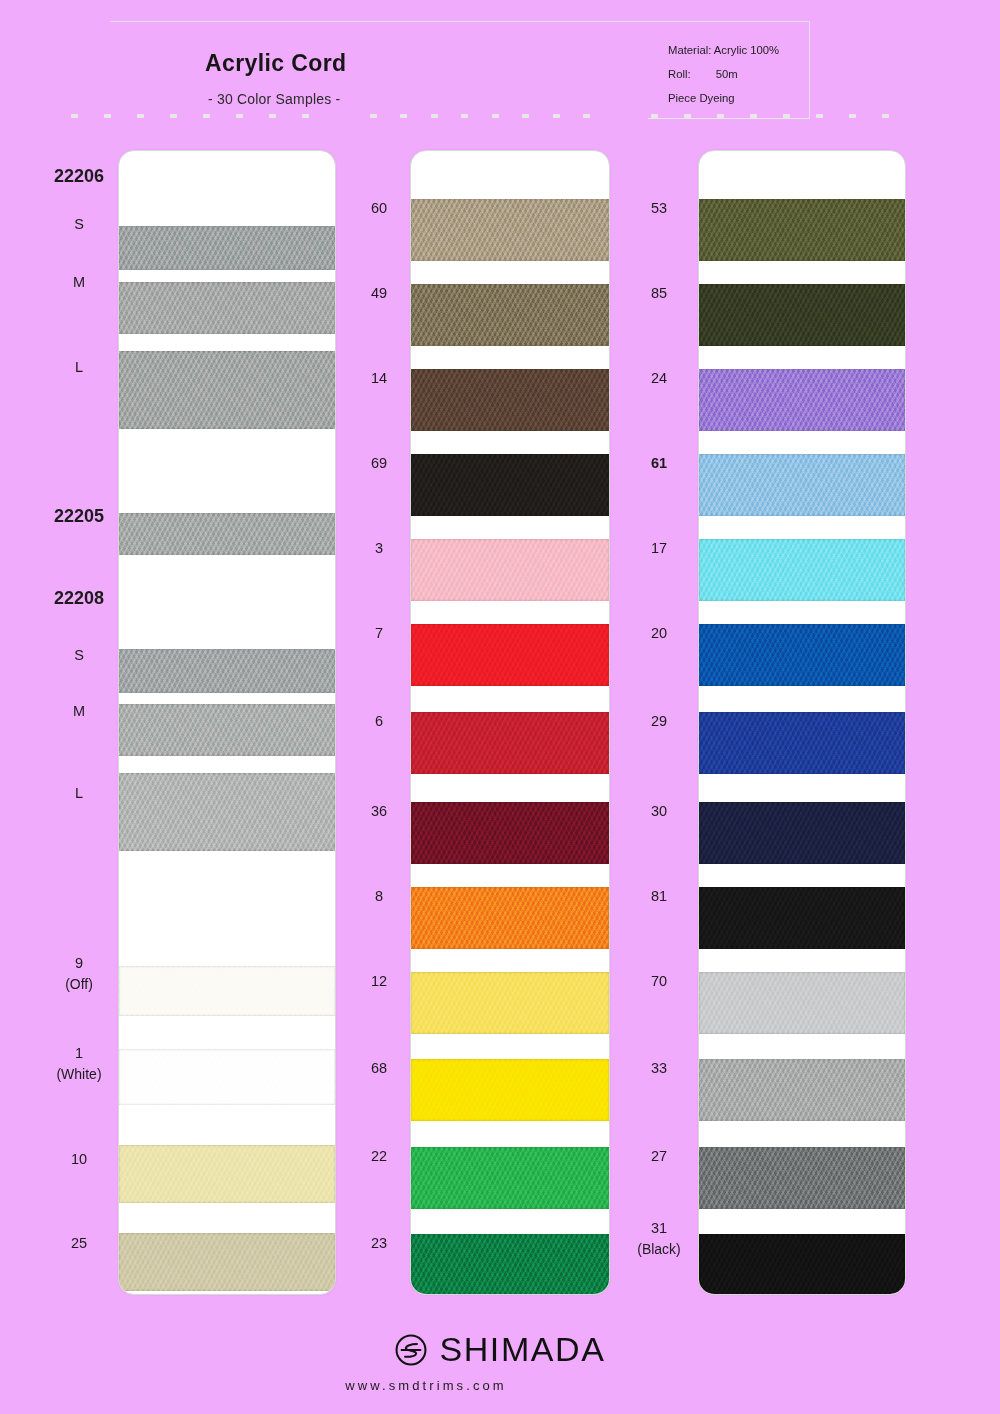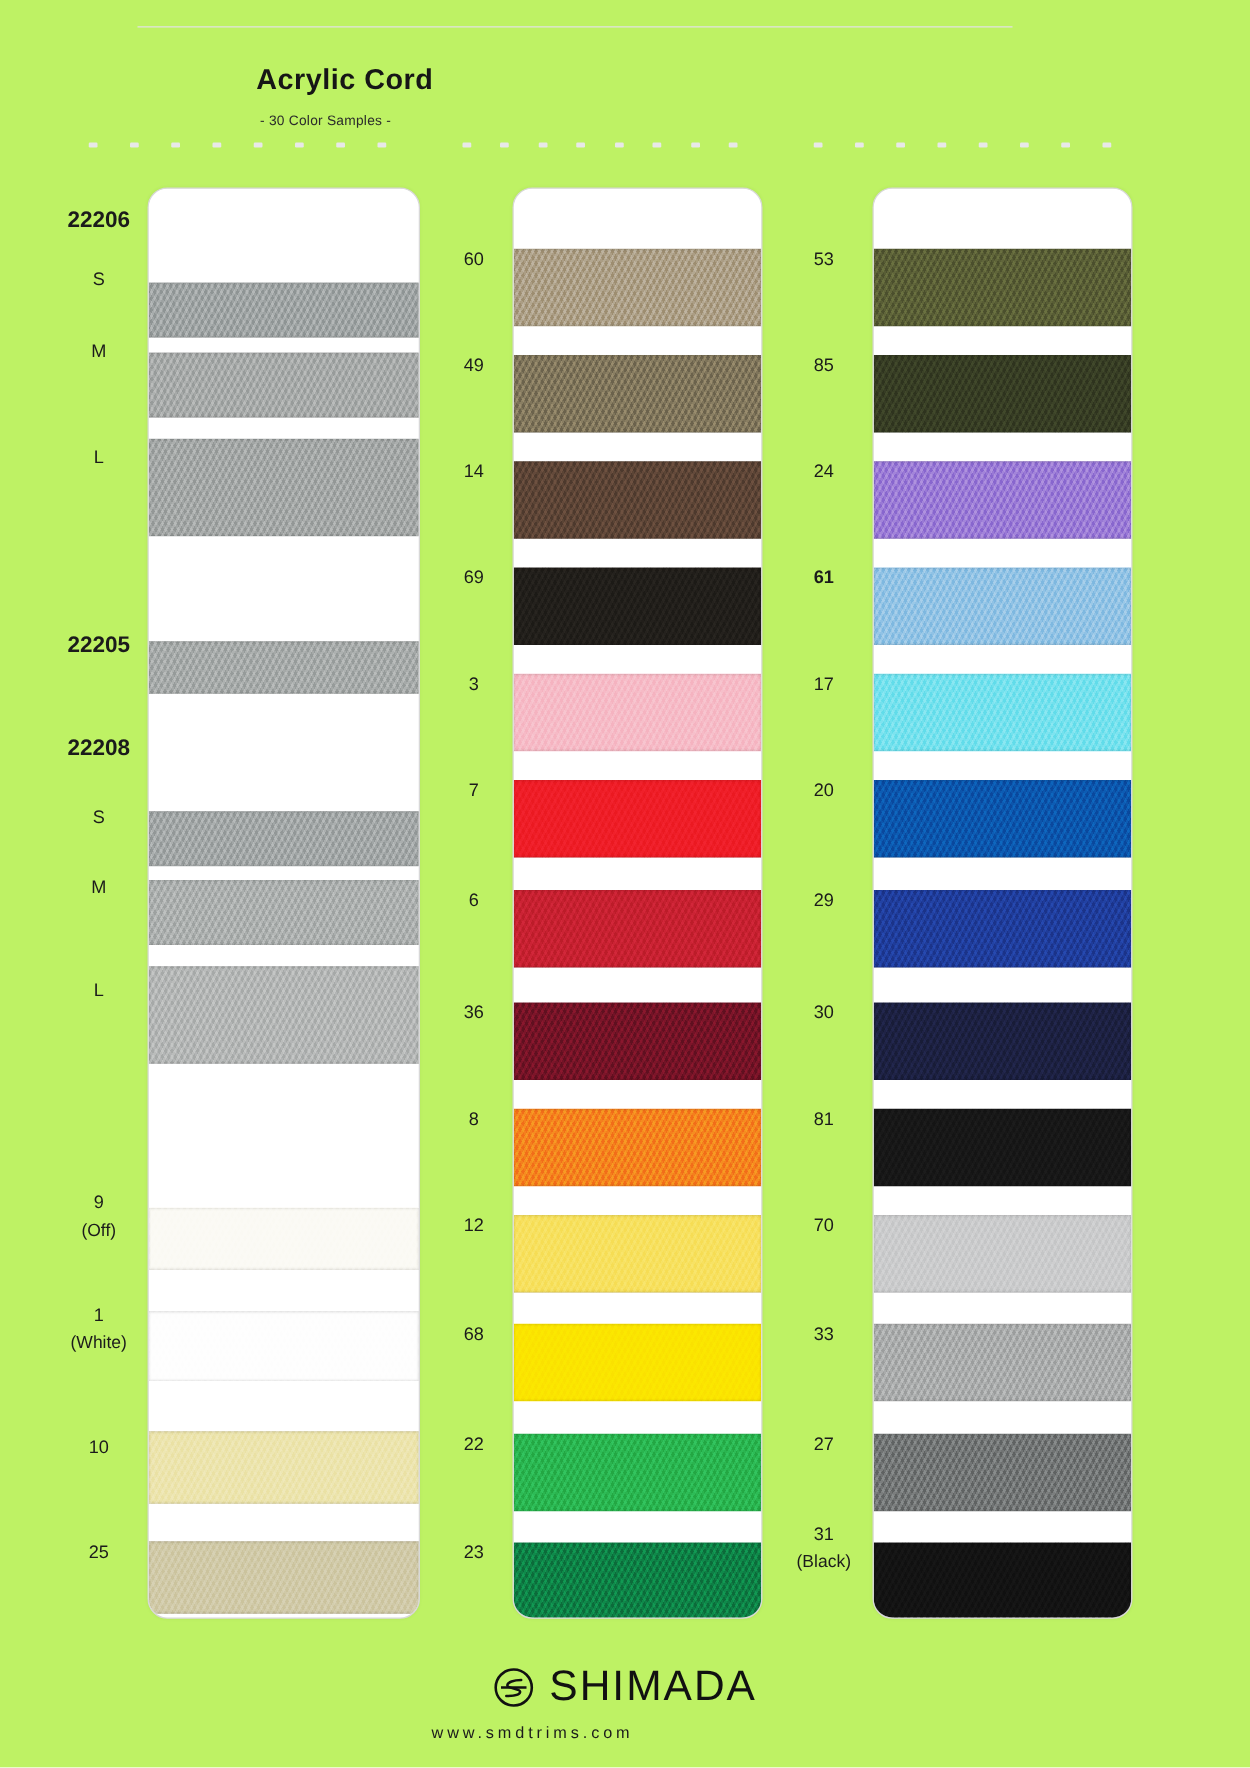--- a/index.html
+++ b/index.html
@@ -3,35 +3,35 @@
 <meta charset="utf-8">
 <style>
   * { box-sizing: border-box; margin: 0; padding: 0; }
   html, body {
     width: 1000px; height: 1414px;
     background: #ffffff;
     font-family: "Liberation Sans", sans-serif;
     color: #1a1a1a;
     overflow: hidden;
   }
-  .page { position: relative; width: 1000px; height: 1414px; background: #bef264; }
+  .page { position: relative; width: 1000px; height: 1414px; background: #f0abfc; }
 
   
   .header { position: absolute; left: 0; top: 0; width: 1000px; height: 128px; }
   .header-rule {
     position: absolute; left: 110px; top: 21px; width: 700px; height: 1px;
     background: #e2e2e2;
   }
   .title {
     position: absolute; left: 205px; top: 50px;
     font-size: 23px; font-weight: 700; letter-spacing: .4px; color: #161616;
   }
   .subtitle {
     position: absolute; left: 208px; top: 91px;
-    font-size: 11px; font-weight: 400; letter-spacing: .2px; color: #2b2b2b; text-align: right;
+    font-size: 14px; font-weight: 400; letter-spacing: .2px; color: #2b2b2b; text-align: right;
   }
   .info-box {
     position: absolute; left: 648px; top: 22px; width: 162px; height: 97px;
     border-right: 1px solid #e3e3e3; border-bottom: 1px solid #e8e8e8;
     padding: 22px 0 0 20px;
   }
   .info-line { font-size: 11.3px; color: #1d1d1d; margin-bottom: 12px; white-space: pre; }
 
   
   .columns { position: absolute; left: 0; top: 128px; width: 1000px; height: 1190px; }
@@ -98,20 +98,25 @@
 </style>
 </head>
 <body>
 
 <div class="page">
 
   <div class="header">
     <div class="header-rule"></div>
     <div class="title">Acrylic Cord</div>
     <div class="subtitle">- 30 Color Samples -</div>
+    <div class="info-box">
+      <div class="info-line">Material: Acrylic 100%</div>
+      <div class="info-line">Roll:        50m</div>
+      <div class="info-line">Piece Dyeing</div>
+    </div>
   </div>
 
   <div class="columns" id="columns">
       <div class="col col-1">
         <div class="col-divider" style="left: 110px;"></div>
         <div class="labels" style="left: 0px;">
           <div class="lbl code" style="top: 48px;"><span>22206</span></div>
           <div class="lbl" style="top: 96px;"><span>S</span></div>
           <div class="lbl" style="top: 154px;"><span>M</span></div>
           <div class="lbl" style="top: 239px;"><span>L</span></div>

